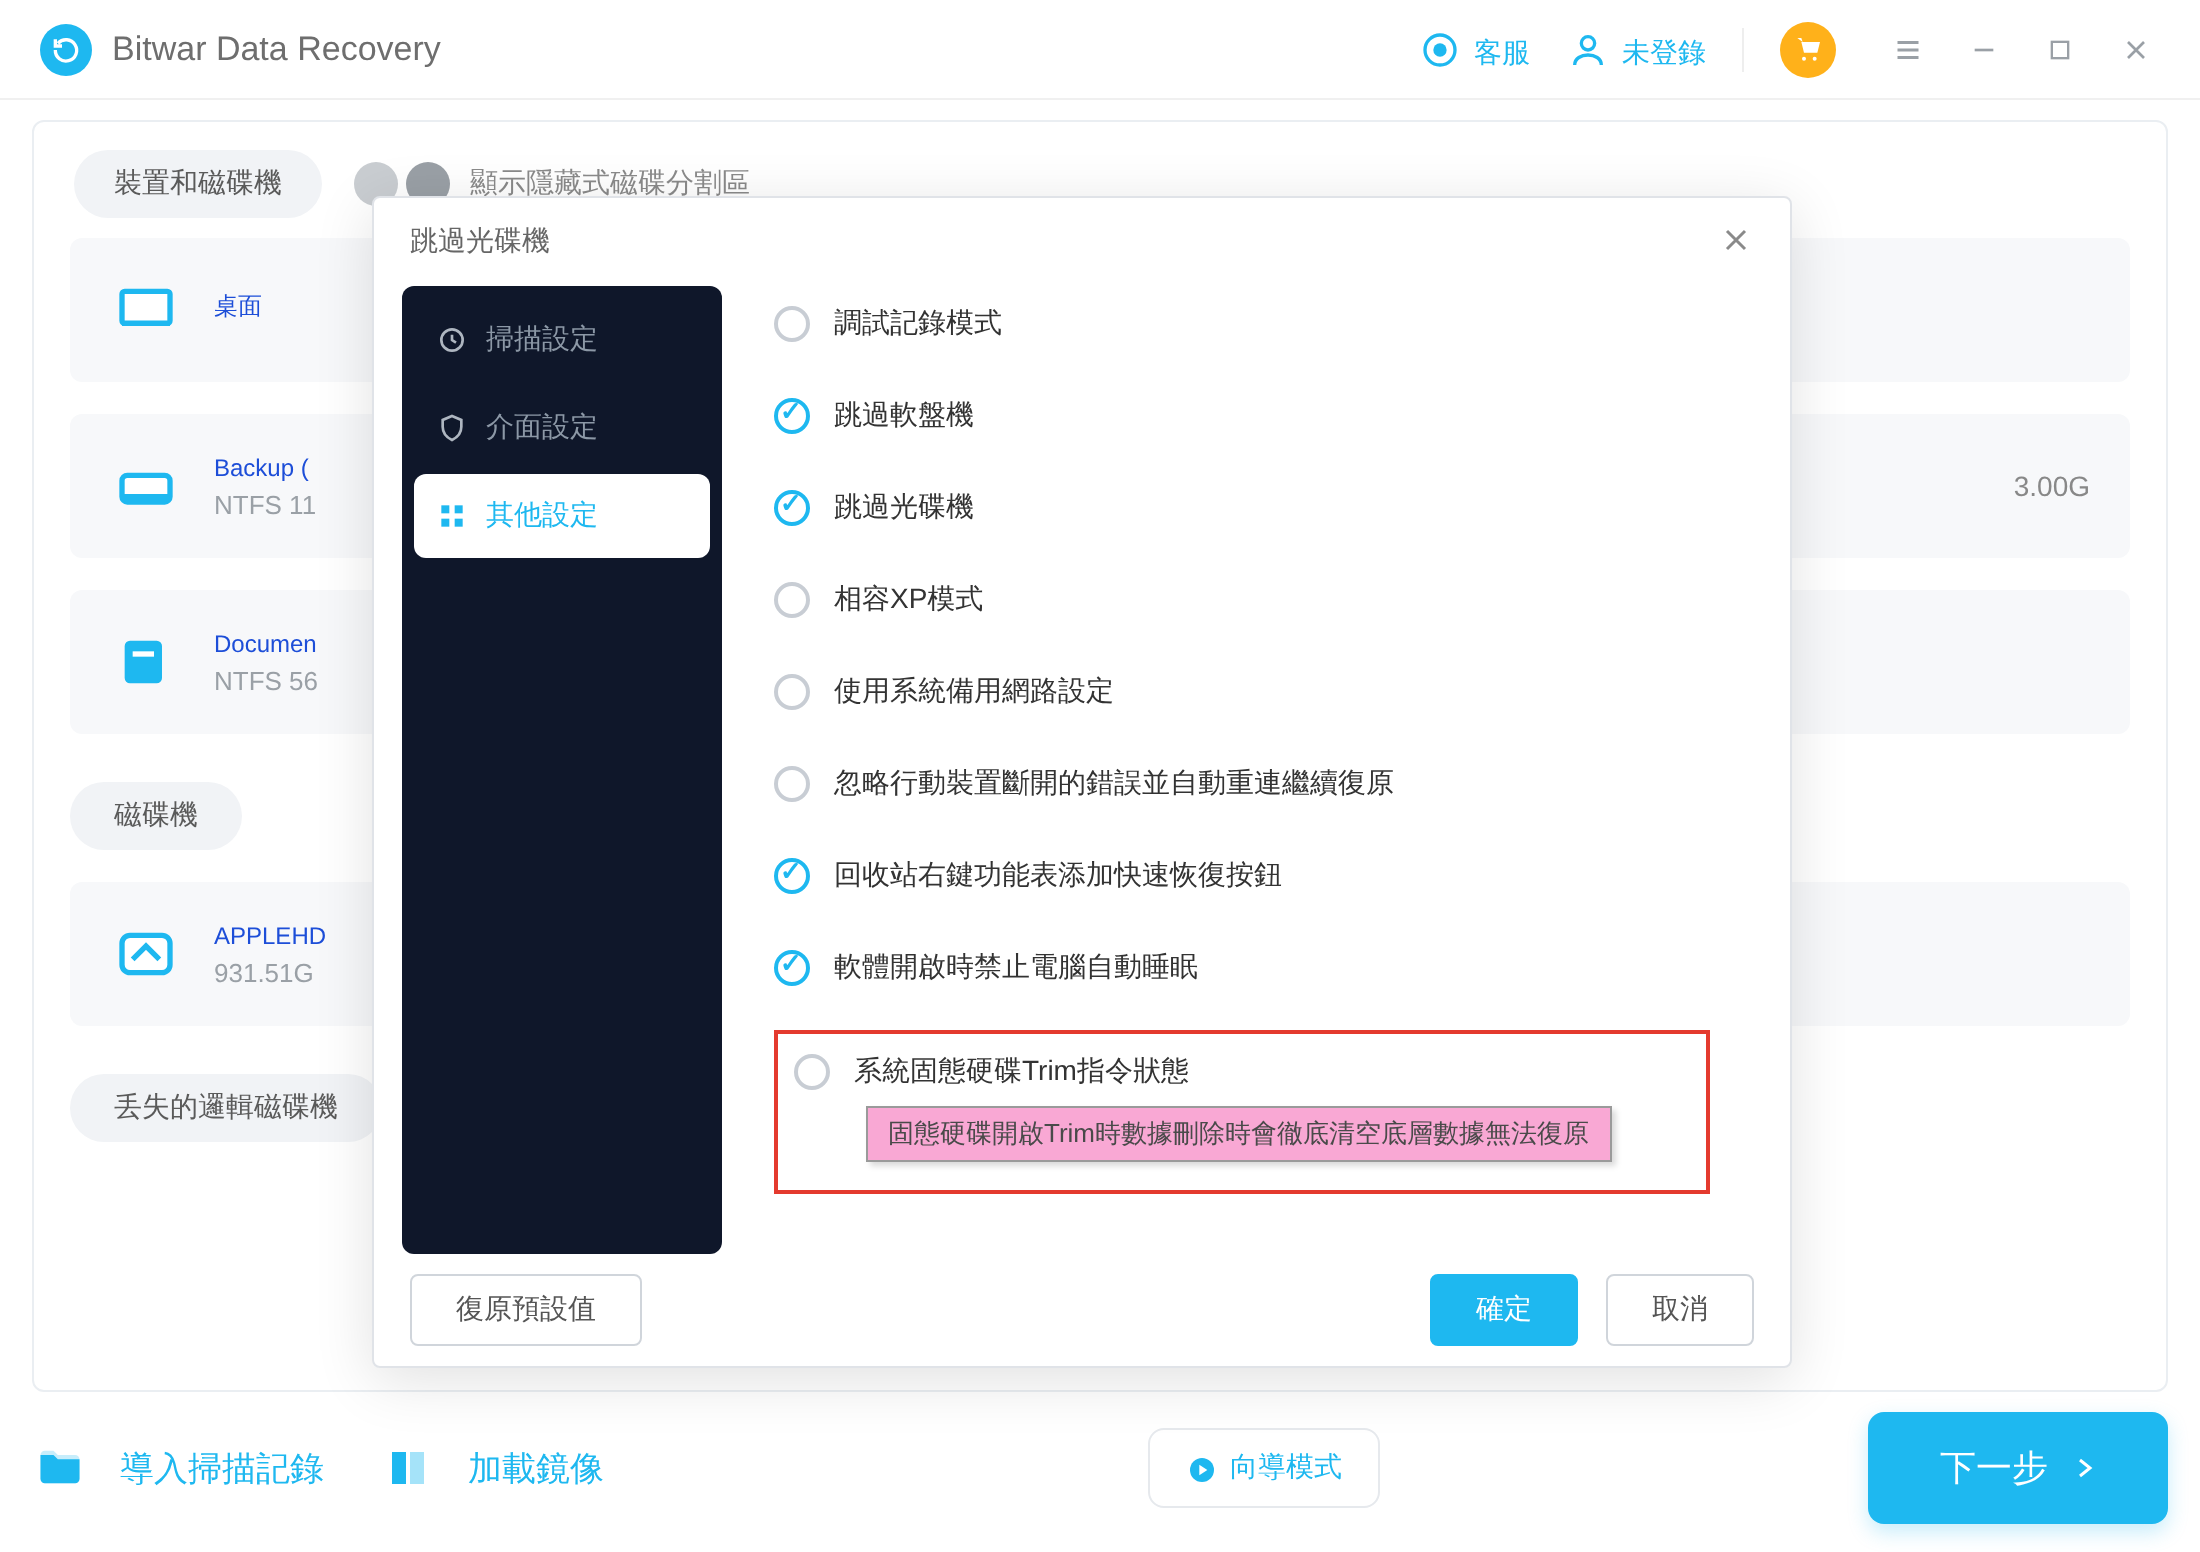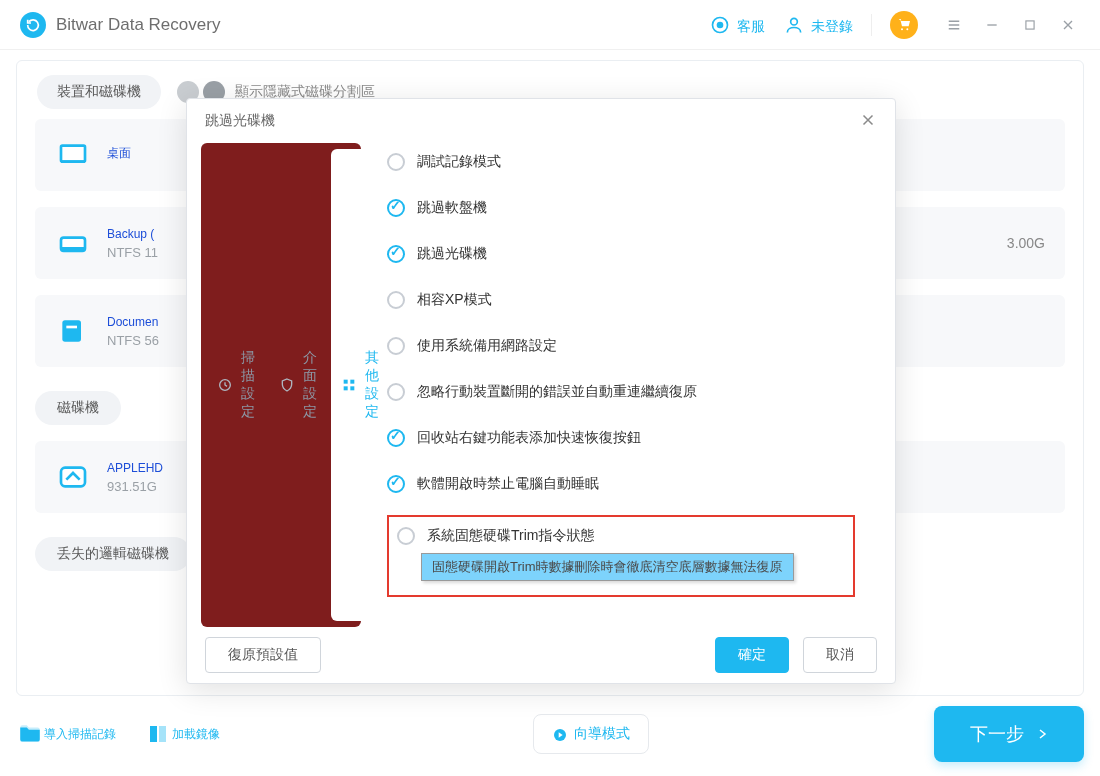--- a/index.html
+++ b/index.html
@@ -24,44 +24,44 @@
 .blob{width:22px;height:22px;border-radius:50%;background:#ddd}
 .blob.b1{background:#c9cdd1}
 .blob.b2{background:#9aa0a6}
 .items-area{padding:0 18px}
 .item-row{display:flex;align-items:center;gap:16px;background:#f7f8fa;border-radius:6px;padding:18px 20px;margin-bottom:16px}
 .item-icon{width:36px;height:36px;display:flex;align-items:center;justify-content:center}
 .item-text .t1{font-size:12px;color:#1d4ed8;margin-bottom:4px}
 .item-text .t2{font-size:13px;color:#9aa0a6}
 .section-pill{background:#f1f3f6;border-radius:18px;padding:8px 22px;font-size:14px;color:#5a5a5a;display:inline-block;margin:8px 0 16px 0}
 .bottombar{position:absolute;left:16px;right:16px;bottom:14px;height:56px;display:flex;align-items:center}
-.bb-link{display:flex;align-items:center;gap:0;color:#1eb8f0;font-size:12px;margin-right:28px;cursor:pointer}
+.bb-link{display:flex;align-items:center;gap:16px;color:#1eb8f0;font-size:17px;margin-right:28px;cursor:pointer}
 .bb-ic{width:28px;height:28px;display:flex;align-items:center;justify-content:center}
 .mode-switch{margin:0 auto;display:flex;border:1px solid #e6e9ed;border-radius:8px;overflow:hidden}
 .mode-btn{padding:10px 18px;font-size:14px;display:flex;align-items:flex-end;gap:6px;cursor:pointer}
 .mode-btn.active{color:#1eb8f0}
 .mode-btn.inactive{color:#9aa0a6;background:#fafbfc}
 .next-btn{background:#1eb8f0;color:#fff;border-radius:8px;padding:16px 36px;font-size:18px;display:flex;align-items:center;gap:12px;cursor:pointer;box-shadow:0 4px 10px rgba(30,184,240,.25)}
 
 .dialog{position:absolute;left:186px;top:98px;width:710px;height:586px;background:#fff;border:1px solid #e0e3e8;border-radius:4px;box-shadow:0 6px 30px rgba(0,0,0,.12);z-index:10}
 .dlg-head{height:44px;display:flex;align-items:center;padding:0 18px;color:#666;font-size:14px}
 .dlg-close{margin-left:auto;cursor:pointer;color:#7a7a7a}
 .dlg-body{display:flex;height:calc(100% - 44px - 56px);padding:0 14px}
-.side-tabs{width:160px;background:#7f1d1d;border-radius:6px;padding:6px;display:flex;flex-direction:row;gap:2px}
+.side-tabs{width:160px;background:#0f172a;border-radius:6px;padding:6px;display:flex;flex-direction:column;gap:2px}
 .side-tab{display:flex;align-items:center;gap:8px;padding:12px 10px;border-radius:6px;font-size:14px;color:#8c98a6;cursor:pointer}
 .side-tab.active{background:#fff;color:#1eb8f0}
 .st-ic{width:18px;height:18px;display:flex;align-items:center;justify-content:center}
 .settings-list{flex:1;padding:10px 26px;overflow:auto}
 .opt-row{display:flex;align-items:center;gap:12px;margin-bottom:28px;font-size:14px;color:#333}
 .opt-row.tight{margin-bottom:20px}
 .rc{width:18px;height:18px;border:2px solid #c8cdd4;border-radius:50%;flex:none}
 .rc.checked{border-color:#1eb8f0;position:relative}
 .rc.checked::after{content:"✓";position:absolute;left:1px;top:-3px;font-size:13px;color:#1eb8f0;font-weight:bold}
 .highlight-box{border:2px solid #e43a2e;padding:10px 8px 14px 8px;margin-top:-6px}
-.tooltip-box{margin-left:24px;margin-top:8px;border:1px solid #9a9a9a;background:#7dd3fc;padding:4px 10px;font-size:13px;color:#4a4a4a;display:inline-block;box-shadow:2px 2px 3px rgba(0,0,0,.15)}
+.tooltip-box{margin-left:36px;margin-top:8px;border:1px solid #9a9a9a;background:#f9a8d4;padding:4px 10px;font-size:13px;color:#4a4a4a;display:inline-block;box-shadow:2px 2px 3px rgba(0,0,0,.15)}
 .dlg-foot{height:56px;display:flex;align-items:center;padding:0 18px;gap:14px}
 .btn{border:1px solid #d0d5db;border-radius:4px;padding:8px 22px;font-size:14px;cursor:pointer;background:#fff;color:#555}
 .btn.primary{background:#1eb8f0;border-color:#1eb8f0;color:#fff}
 .dlg-foot .spacer{flex:1}
 .item-row .size-right{margin-left:auto;color:#888;font-size:14px}
 </style>
 </head>
 <body>
 
 <div class="titlebar">

